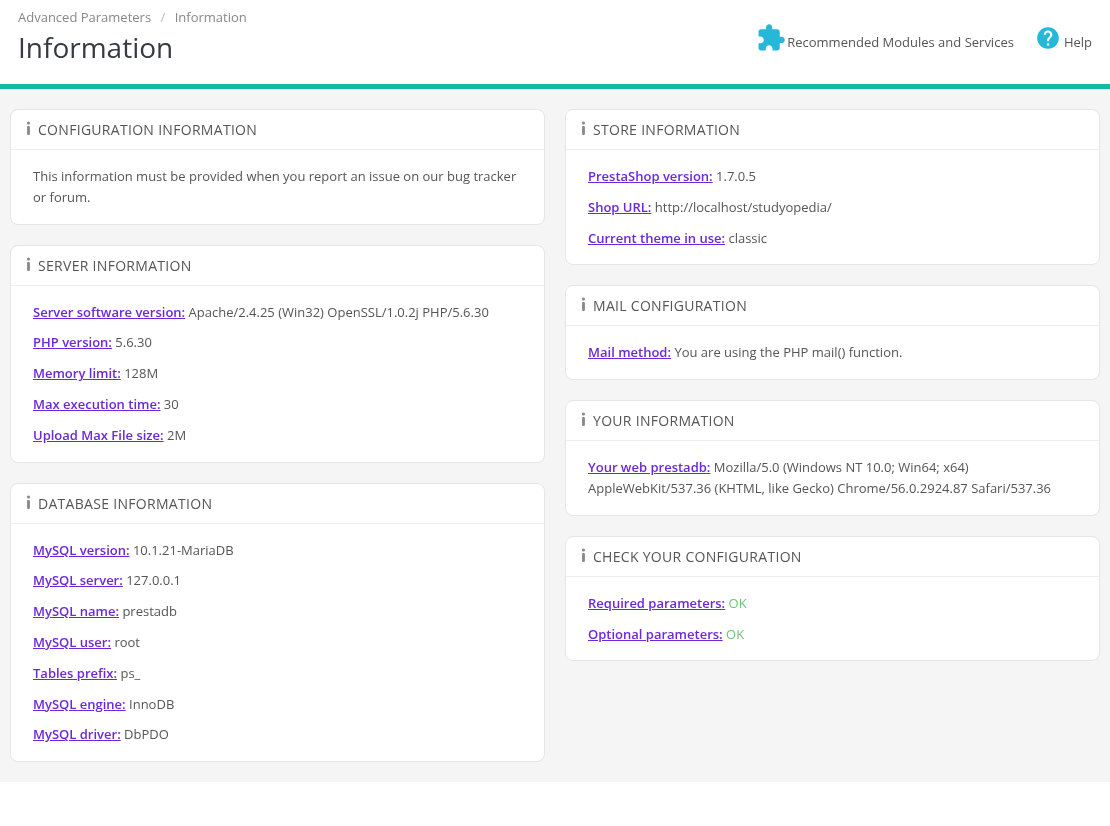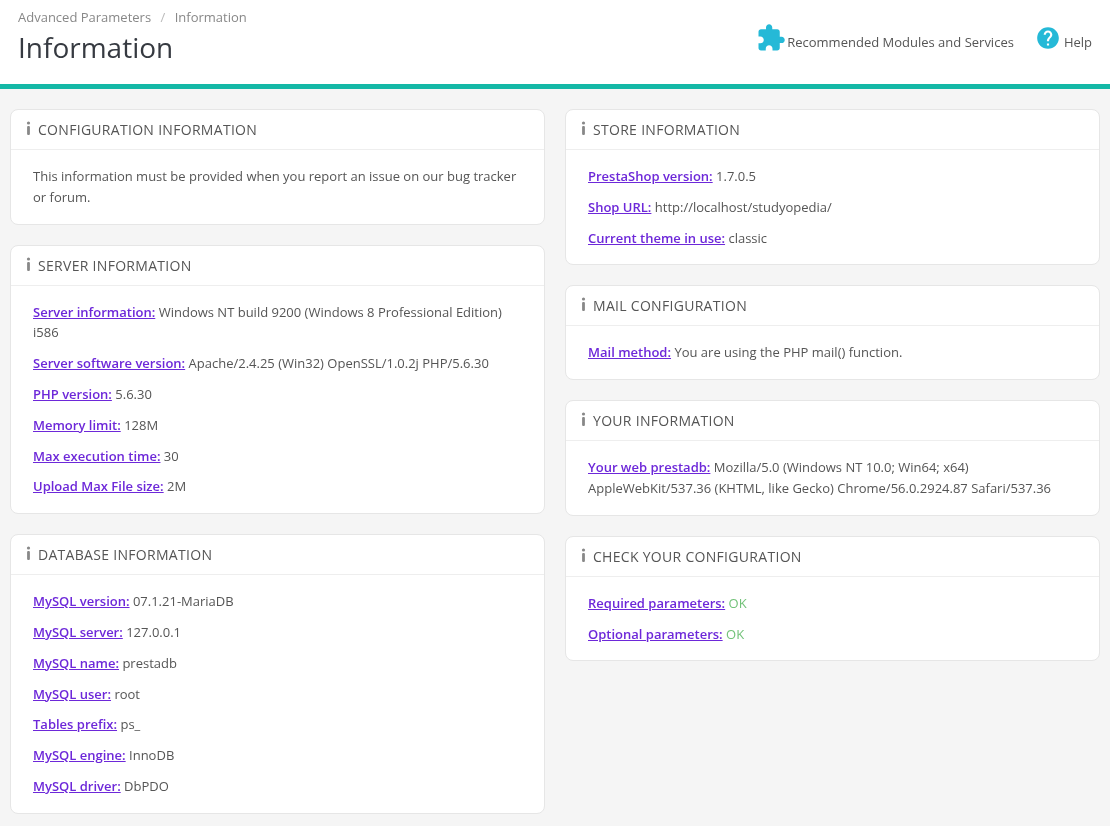--- a/index.html
+++ b/index.html
@@ -146,41 +146,40 @@
       <div class="panel-heading">
         <span class="info-icon">
           <svg width="7" height="14" viewBox="0 0 6 14" fill="#888">
               <circle cx="3" cy="2" r="1.6"></circle>
               <rect x="1.6" y="5" width="2.8" height="9" rx="1"></rect>
             </svg>
         </span>
         <span>SERVER INFORMATION</span>
       </div>
       <div class="panel-body">
-          <p><strong>Server information:</strong> <span>Windows NT build 9200 (Windows 8 Professional Edition) i586</span></p>
           <p><strong>Server software version:</strong> <span>Apache/2.4.25 (Win32) OpenSSL/1.0.2j PHP/5.6.30</span></p>
           <p><strong>PHP version:</strong> <span>5.6.30</span></p>
           <p><strong>Memory limit:</strong> <span>128M</span></p>
           <p><strong>Max execution time:</strong> <span>30</span></p>
           <p><strong>Upload Max File size:</strong> <span>2M</span></p>
         </div>
     </div>
 
     <div class="panel">
       <div class="panel-heading">
         <span class="info-icon">
           <svg width="7" height="14" viewBox="0 0 6 14" fill="#888">
               <circle cx="3" cy="2" r="1.6"></circle>
               <rect x="1.6" y="5" width="2.8" height="9" rx="1"></rect>
             </svg>
         </span>
         <span>DATABASE INFORMATION</span>
       </div>
       <div class="panel-body">
-          <p><strong>MySQL version:</strong> <span>07.1.21-MariaDB</span></p>
+          <p><strong>MySQL version:</strong> <span>10.1.21-MariaDB</span></p>
           <p><strong>MySQL server:</strong> <span>127.0.0.1</span></p>
           <p><strong>MySQL name:</strong> <span>prestadb</span></p>
           <p><strong>MySQL user:</strong> <span>root</span></p>
           <p><strong>Tables prefix:</strong> <span>ps_</span></p>
           <p><strong>MySQL engine:</strong> <span>InnoDB</span></p>
           <p><strong>MySQL driver:</strong> <span>DbPDO</span></p>
         </div>
     </div>
 
   </div>

